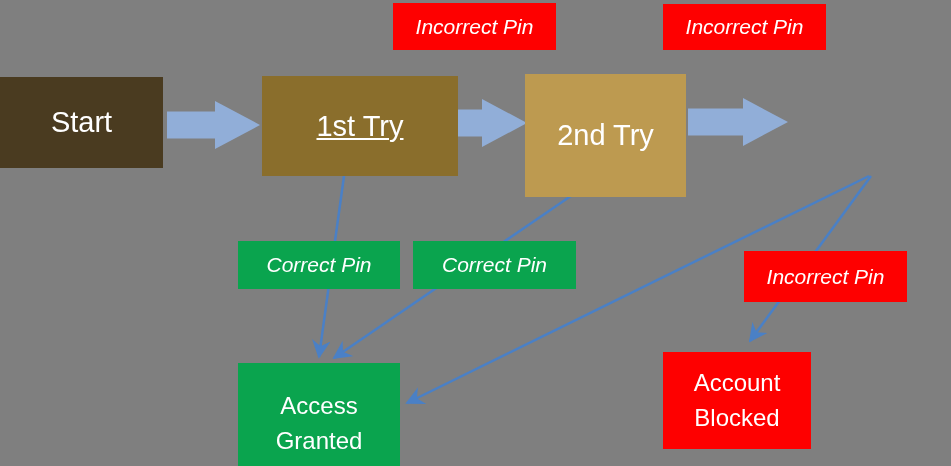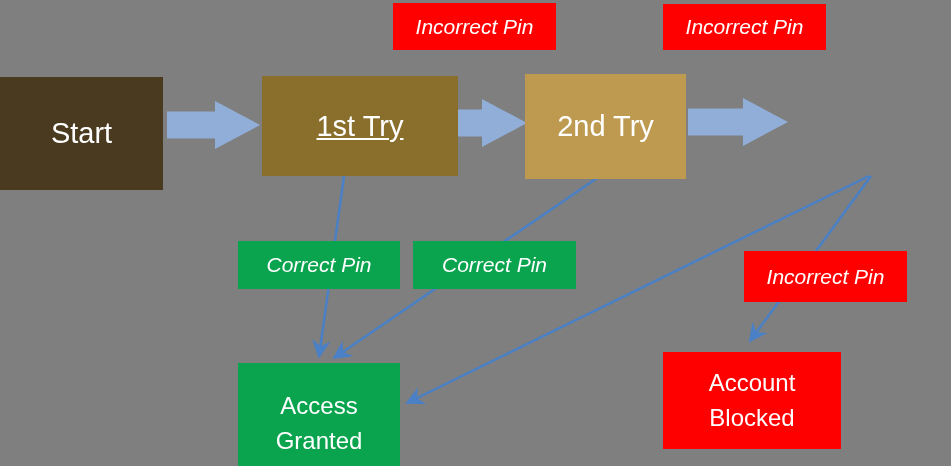--- a/index.html
+++ b/index.html
@@ -26,26 +26,26 @@
     z-index: 2;
   }
   .edge-label { z-index: 3; font-style: italic; }
   .big { font-size: 29px; }
   .small { font-size: 24px; line-height: 1.45; }
   .edge-label { font-size: 21px; }
 
   .red   { background: #fe0000; }
   .green { background: #0aa44e; }
 
-  #n-start   { left: 0px;   top: 77px;  width: 163px; height: 113px;  background: #4a3b20; }
+  #n-start   { left: 0px;   top: 77px;  width: 163px; height: 91px;  background: #4a3b20; }
   #n-try1    { left: 262px; top: 76px;  width: 196px; height: 100px; background: #8a6e2c; text-decoration: underline; }
-  #n-try2    { left: 525px; top: 74px;  width: 161px; height: 105px;  background: #bd9a50; }
+  #n-try2    { left: 525px; top: 74px;  width: 161px; height: 123px;  background: #bd9a50; }
   #n-try3    { left: 788px; top: 74px;  width: 163px; height: 102px; background: #d3c08e; }
   #n-access  { left: 238px; top: 363px; width: 162px; height: 121px;  padding: 16px 18px; box-sizing: border-box; }
-  #n-blocked { left: 663px; top: 352px; width: 178px; height: 97px;  padding: 0 6px; box-sizing: border-box; }
+  #n-blocked { left: 663px; top: 352px; width: 148px; height: 97px;  padding: 0 6px; box-sizing: border-box; }
 
   #l-inc1 { left: 393px; top: 3px;   width: 163px; height: 47px; }
   #l-inc2 { left: 663px; top: 4px;   width: 163px; height: 46px; }
   #l-cor1 { left: 238px; top: 241px; width: 162px; height: 48px; }
   #l-cor2 { left: 413px; top: 241px; width: 163px; height: 48px; }
   #l-inc3 { left: 744px; top: 251px; width: 163px; height: 51px; }
 </style>
 </head>
 <body>
 

